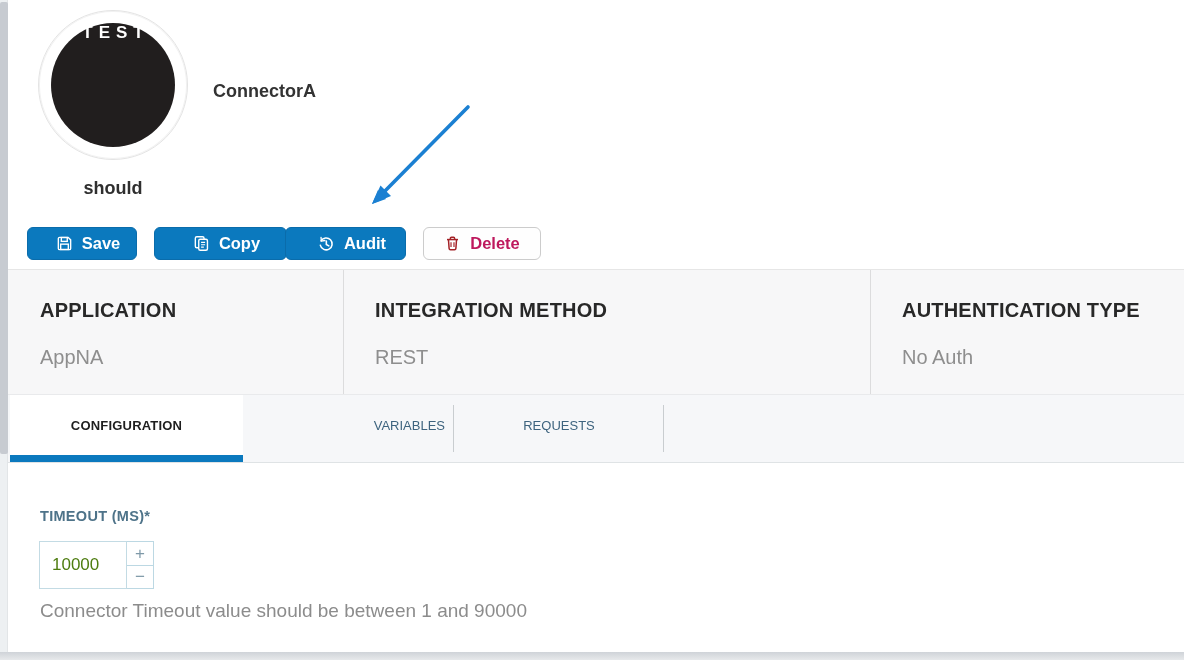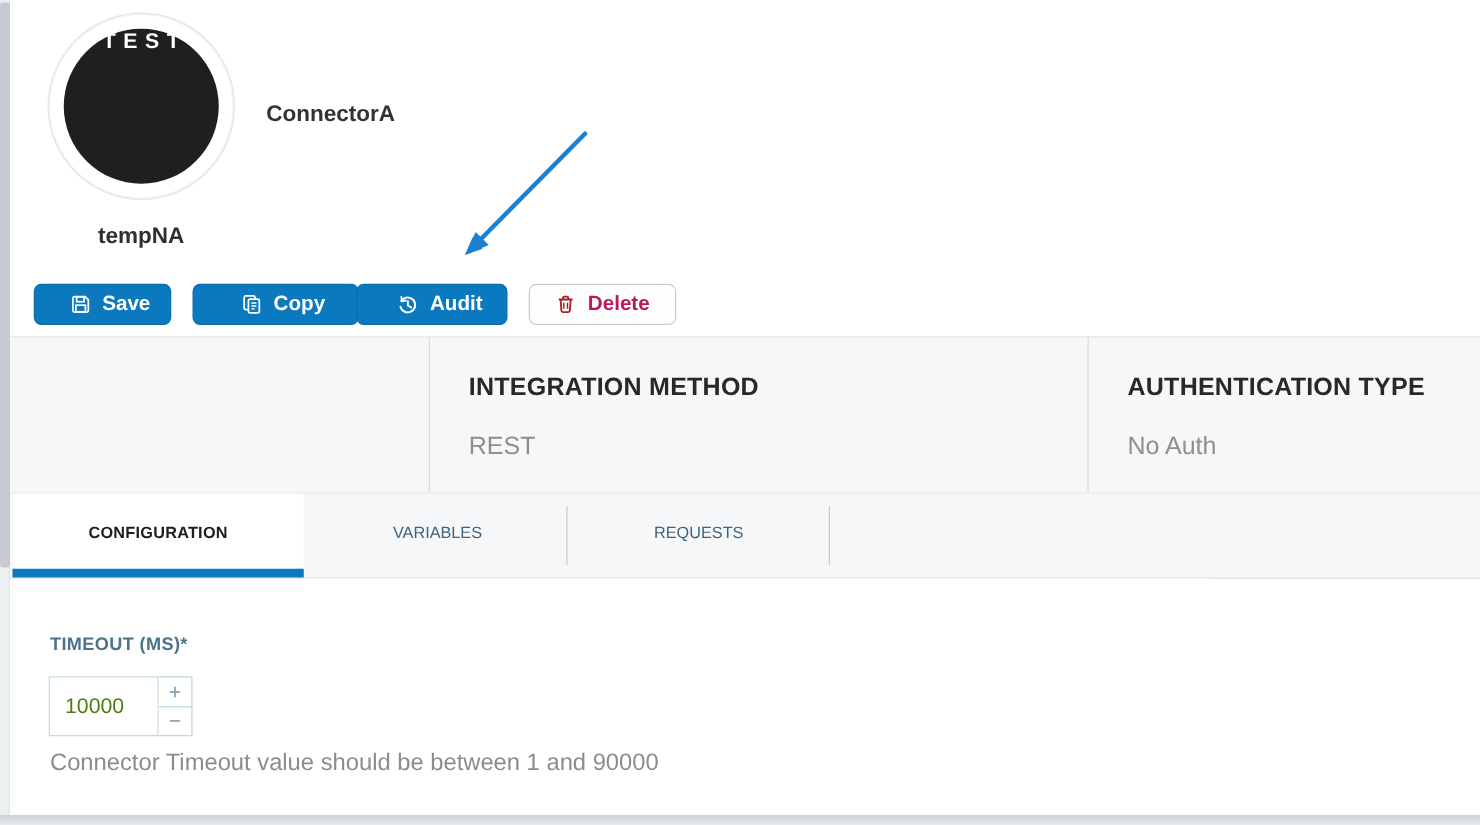--- a/index.html
+++ b/index.html
@@ -52,21 +52,21 @@
   .meta-col-3 .meta-label, .meta-col-3 .meta-value { left:31px; }
   .meta-value { position:absolute; left:32px; top:76px; font-size:20px; color:#8e8e8e; }
 
   
   .tabs { position:absolute; left:8px; top:395px; width:1176px; height:68px;
           background:#f6f7f9; border-bottom:1px solid #dfe3e5; }
   .tab { position:absolute; top:0; height:60px; display:flex; align-items:center; justify-content:center;
          font-size:13px; color:#3d637e; cursor:pointer; }
   .tab-active { left:2px; width:233px; background:#ffffff; color:#1e1e1e; font-weight:600; letter-spacing:0.2px; }
   .tab-underline { position:absolute; left:2px; top:60px; width:233px; height:7px; background:#0b79be; }
-  .tab-variables { left:247px; width:190px; }
+  .tab-variables { left:247px; width:190px;justify-content:flex-end; }
   .tab-requests  { left:455px; width:192px; }
   .tab-divider { position:absolute; top:10px; width:1px; height:47px; background:#c9cdd0; }
   .tab-divider-1 { left:445px; }
   .tab-divider-2 { left:655px; }
 
   
   .tab-content { position:absolute; left:8px; top:463px; width:960px; height:189px; background:#ffffff; }
   .timeout-label { position:absolute; left:32px; top:45px; font-size:14.5px; font-weight:bold;
                    color:#4e7389; letter-spacing:0.3px; }
   .stepper-group { position:absolute; left:31px; top:78px; height:48px; display:flex; }
@@ -89,21 +89,21 @@
     <div class="v-thumb"></div>
   </div>
 
   <div class="header">
     <div class="avatar">
       <div class="avatar-inner">
         <span>TEST</span>
       </div>
     </div>
     <div class="connector-name">ConnectorA</div>
-    <div class="template-name">tempNA</div>
+    <div class="template-name">should</div>
 
     <div class="toolbar">
       <button class="btn-primary btn-save">
         <svg width="17" height="17" viewBox="0 0 16 16" fill="none" stroke="#ffffff" stroke-width="1.3">
           <path d="M2.2 3.4 a1.2 1.2 0 0 1 1.2-1.2 h8 l2.4 2.4 v8 a1.2 1.2 0 0 1-1.2 1.2 h-9.2 a1.2 1.2 0 0 1-1.2-1.2 z"></path>
           <rect x="5" y="2.4" width="5.6" height="3.6"></rect>
           <rect x="4.4" y="8.6" width="7.2" height="5"></rect>
         </svg>
         <span>Save</span>
       </button>
@@ -138,20 +138,24 @@
     </div>
   </div>
 
   <svg class="arrow-overlay" viewBox="0 0 1184 660">
     <line x1="468" y1="107" x2="384" y2="192" stroke="#1b80d2" stroke-width="3.6" stroke-linecap="round"></line>
     <polygon points="372,204 380.5,185.5 391,196" fill="#1b80d2"></polygon>
     <polygon points="372,204 386,199 378,190" fill="#1b80d2"></polygon>
   </svg>
 
   <div class="meta-panel">
+    <div class="meta-col meta-col-1">
+      <div class="meta-label">APPLICATION</div>
+      <div class="meta-value">AppNA</div>
+    </div>
     <div class="meta-col meta-col-2">
       <div class="meta-label">INTEGRATION METHOD</div>
       <div class="meta-value">REST</div>
     </div>
     <div class="meta-col meta-col-3">
       <div class="meta-label">AUTHENTICATION TYPE</div>
       <div class="meta-value">No Auth</div>
     </div>
   </div>
 

